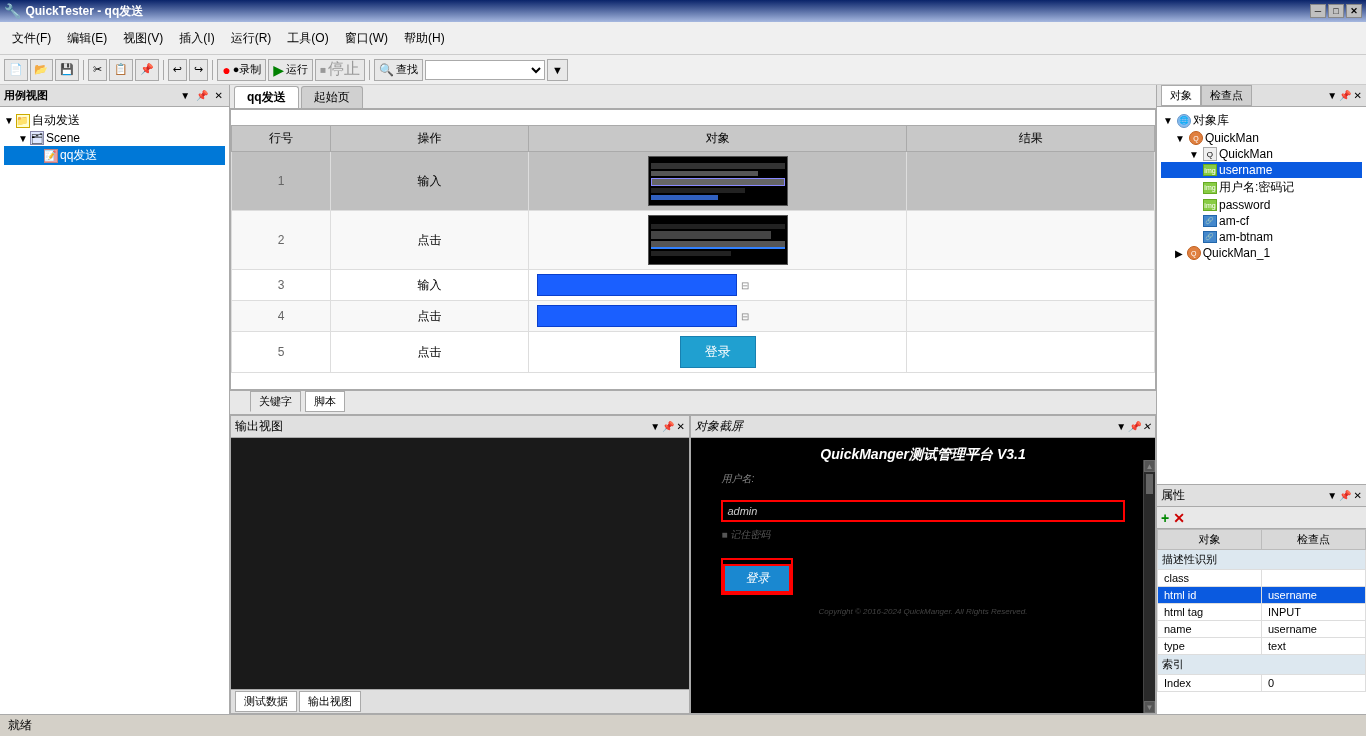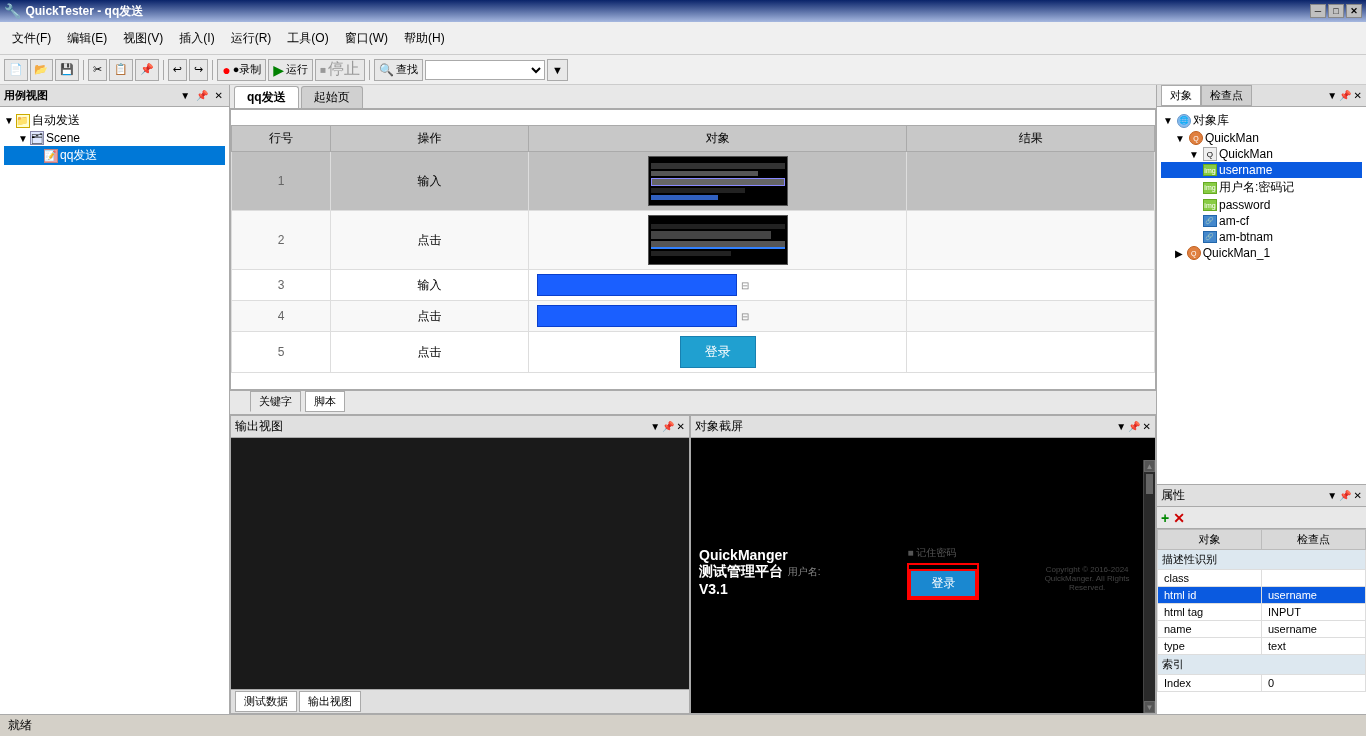--- a/index.html
+++ b/index.html
@@ -105,37 +105,38 @@
       padding: 0 4px; font-size: 11px;
     }
     .output-content { flex: 1; background: #1a1a1a; overflow: auto; padding: 4px; color: #aaa; font-size: 11px; }
     .output-tabs { height: 24px; background: #e0e0e0; border-top: 1px solid #aaa; display: flex; align-items: center; padding: 0 4px; }
     .out-tab { padding: 2px 8px; border: 1px solid #aaa; background: white; cursor: pointer; font-size: 11px; margin-right: 2px; font-family: Liberation Mono, monospace; }
 
     
     .screenshot-panel {
       flex: 1; border: 1px solid #aaa; display: flex; flex-direction: column;
       background: #111;
+      font-style: italic;
     }
     .screenshot-header {
       height: 22px; background: #e0e0e0; border-bottom: 1px solid #aaa;
       display: flex; align-items: center; justify-content: space-between;
       padding: 0 4px; font-size: 11px; color: black;
     }
     .screenshot-content {
       flex: 1; background: #111; overflow: auto; position: relative;
       display: flex; flex-direction: column; align-items: center;
     }
     .screenshot-inner {
       background: #000; width: 100%; flex: 1; padding: 8px;
-      display: flex; flex-direction: row; align-items: center;
+      display: flex; flex-direction: column; align-items: center;
     }
     .qm-title { color: white; font-size: 14px; margin-bottom: 8px; font-weight: bold; }
     .qm-section { width: 90%; margin-bottom: 6px; }
-    .qm-label { color: #888; font-size: 10px; margin-bottom: 1px; }
+    .qm-label { color: #888; font-size: 10px; margin-bottom: 14px; }
     .qm-input {
       width: 100%; height: 22px; background: black; border: 2px solid red;
       color: white; font-size: 12px; padding: 2px 4px; display: flex; align-items: center;
     }
     .qm-input-val { color: #ccc; font-size: 11px; }
     .qm-input-plain {
       width: 100%; height: 22px; background: #1a1a1a; border: 1px solid #333;
       color: white; font-size: 12px; padding: 2px 4px; display: flex; align-items: center;
     }
     .qm-login {
@@ -413,20 +414,23 @@
               <span class="pclose">📌</span>
               <span class="pclose">✕</span>
             </div>
           </div>
           <div class="screenshot-content">
             <div class="screenshot-inner">
               <div class="qm-title">QuickManger测试管理平台 V3.1</div>
 
               <div class="qm-section">
                 <div class="qm-label">用户名:</div>
+                <div class="qm-input">
+                  <span class="qm-input-val">admin</span>
+                </div>
               </div>
 
 
               <div class="qm-section" style="display:flex;flex-direction:column;align-items:flex-start;">
                 <div class="qm-label" style="color:#555;">■ 记住密码</div>
                 <div style="border:2px solid red;display:inline-block;margin-top:2px;">
                   <div class="qm-login">登录</div>
                 </div>
               </div>
 

